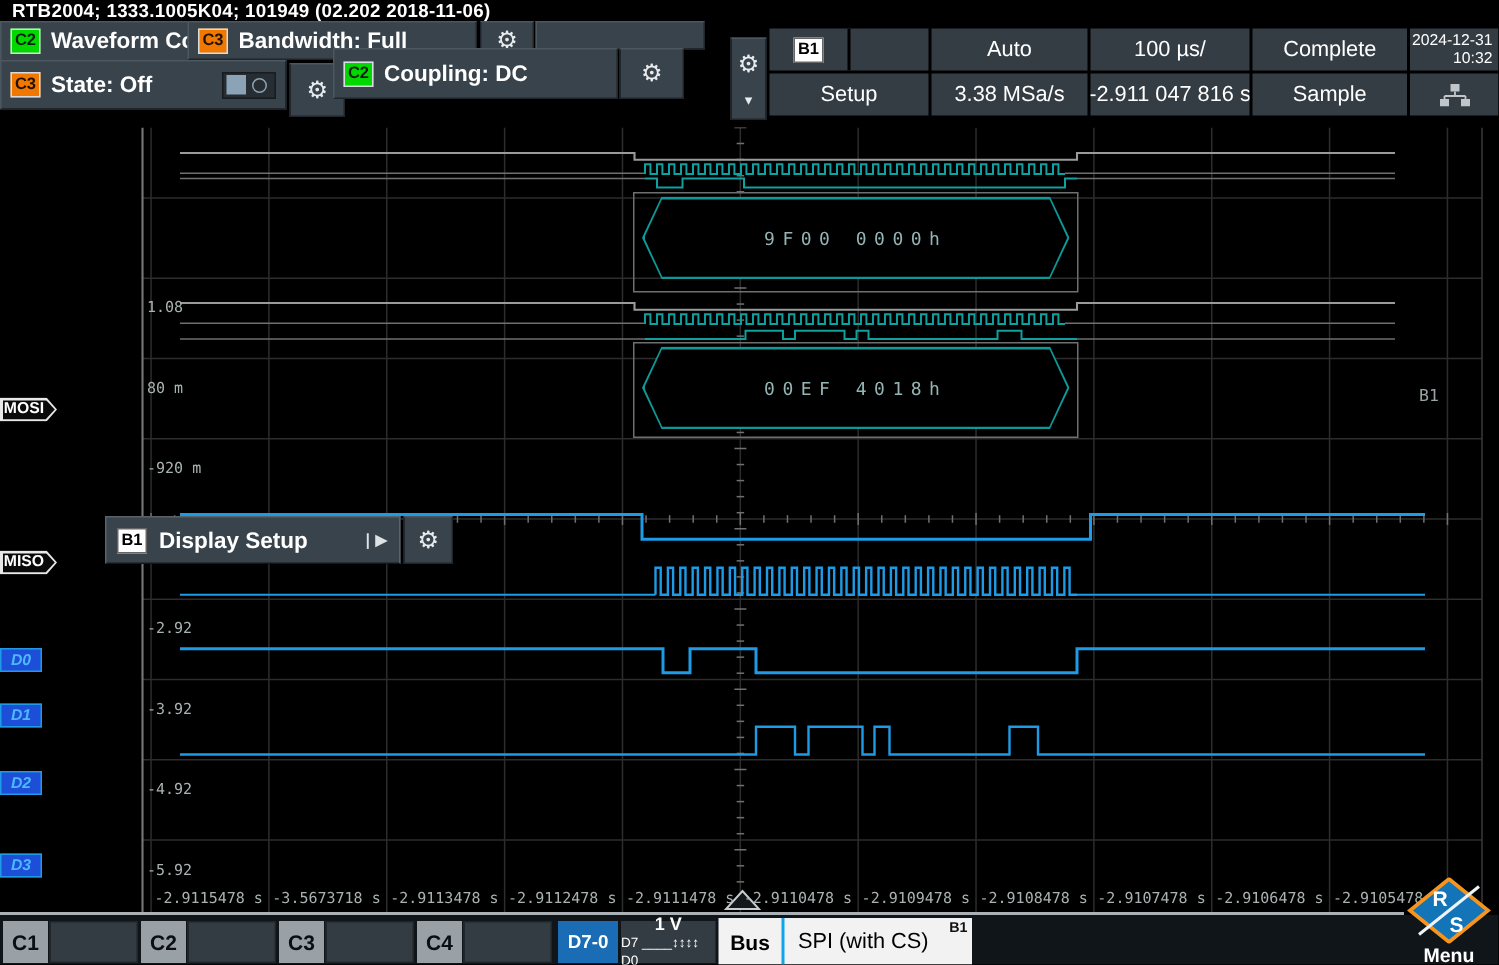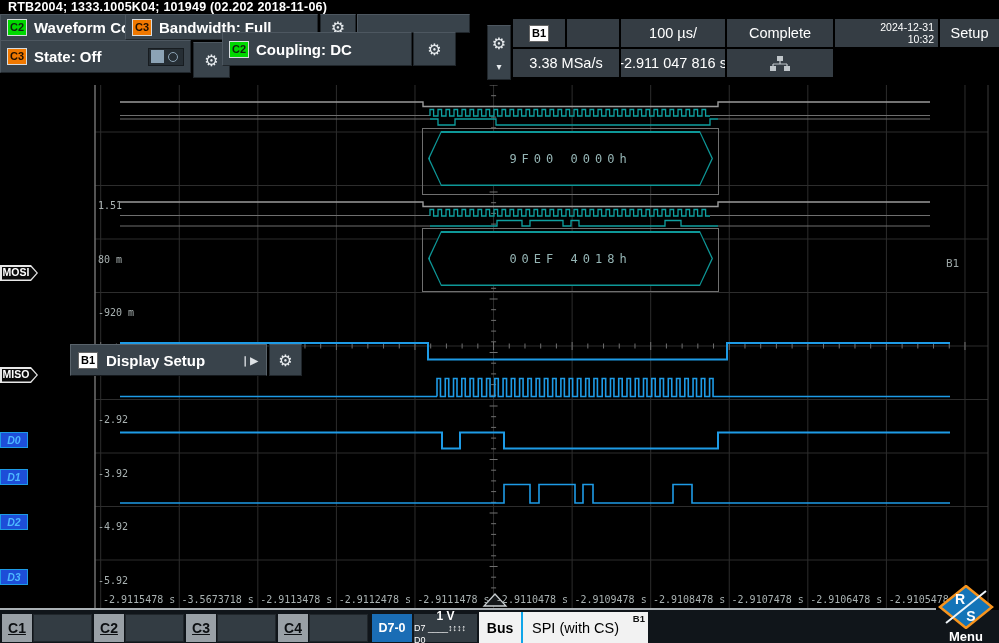--- a/index.html
+++ b/index.html
@@ -66,21 +66,21 @@
   #popup .main{width:197px;background:#39434b;border:1px solid #59636b;border-bottom-color:#14181c;
     display:flex;align-items:center;gap:8px;padding:0 7px;box-sizing:border-box;color:#fff;
     font-size:15px;font-weight:bold;}
   #popup .arrow{margin-left:auto;color:#dfe3e6;font-size:10px;letter-spacing:1px;}
   #popup .gear{width:33px;margin-left:2px;}
 
   
   #sep{left:0;top:608px;width:936px;height:2px;background:#aab0b4;}
   #bottombar{left:0;top:610px;width:999px;height:33px;background:#10151a;}
   .chanbtn{position:absolute;top:4px;height:28px;background:#99a0a6;color:#0c0f12;
-    font-size:14px;font-weight:bold;display:flex;align-items:center;justify-content:center;text-decoration:underline;}
+    font-size:14px;font-weight:bold;display:flex;align-items:center;justify-content:center;}
   .chanslot{position:absolute;top:4px;height:28px;background:#333c43;border:1px solid #20262b;box-sizing:border-box;}
   #d70btn{position:absolute;top:4px;height:28px;background:#1a6db5;color:#fff;font-size:12.5px;
     font-weight:bold;display:flex;align-items:center;justify-content:center;}
   #dslot{position:absolute;top:4px;height:28px;background:#333c43;color:#fff;display:flex;
     flex-direction:column;align-items:center;justify-content:center;line-height:12px;}
   #dslot .l1{font-size:12px;font-weight:bold;}
   #dslot .l2{font-size:9px;letter-spacing:0;}
   #bustab{position:absolute;top:2px;height:31px;background:#f2f2f2;display:flex;}
   #bustab .bus{width:42px;border-right:2px solid #0ea5e9;display:flex;align-items:center;justify-content:center;
     font-size:14px;font-weight:bold;color:#000;}
@@ -136,29 +136,31 @@
     <span style="font-size:10px;">▾</span>
   </div>
 
   <div class="abs" id="statusband">
     <div class="scell split">
       <span class="half">
           <span class="chbadge badge-white">B1</span>
         </span>
       <span class="half"></span>
     </div>
+    <div class="scell">Auto</div>
     <div class="scell">100 µs/</div>
     <div class="scell">Complete</div>
     <div class="scell" id="datecell">
       <span>2024-12-31</span>
       <span>10:32</span>
     </div>
     <div class="scell">Setup</div>
     <div class="scell">3.38 MSa/s</div>
     <div class="scell">-2.911 047 816 s</div>
+    <div class="scell">Sample</div>
     <div class="scell">
       <svg width="20" height="15" viewBox="0 0 20 15">
         <rect x="7" y="0" width="6" height="5" fill="#c0c6ca"></rect>
         <path d="M10 5 v3 M3 8 h14 M3 8 v2 M17 8 v2" stroke="#c0c6ca" stroke-width="1.2" fill="none"></path>
         <rect x="0" y="10" width="6" height="5" fill="#c0c6ca"></rect>
         <rect x="14" y="10" width="6" height="5" fill="#c0c6ca"></rect>
       </svg>
     </div>
   </div>
 
@@ -324,21 +326,21 @@
         </div>
         <div class="busframe-outer" style="left: 422px; top: 143px; width: 297px; height: 64px;"></div>
         <div class="hex abs" style="left: 428px; top: 146px; width: 285px; height: 55px;">
           <div class="ho"></div>
           <div class="hi"></div>
           <div class="htxt">00EF 4018h</div>
         </div>
       </div>
 
     <div id="ylabels">
-        <div class="ylabel" style="top: 115px;">1.51</div>
+        <div class="ylabel" style="top: 115px;">1.08</div>
         <div class="ylabel" style="top: 169px;">80 m</div>
         <div class="ylabel" style="top: 222px;">-920 m</div>
         <div class="ylabel" style="top: 276px;">-1.92</div>
         <div class="ylabel" style="top: 329px;">-2.92</div>
         <div class="ylabel" style="top: 383px;">-3.92</div>
         <div class="ylabel" style="top: 436px;">-4.92</div>
         <div class="ylabel" style="top: 490px;">-5.92</div>
         <div class="ylabel" style="top: 543px;">-6.92</div>
       </div>
     <div id="xlabels">

